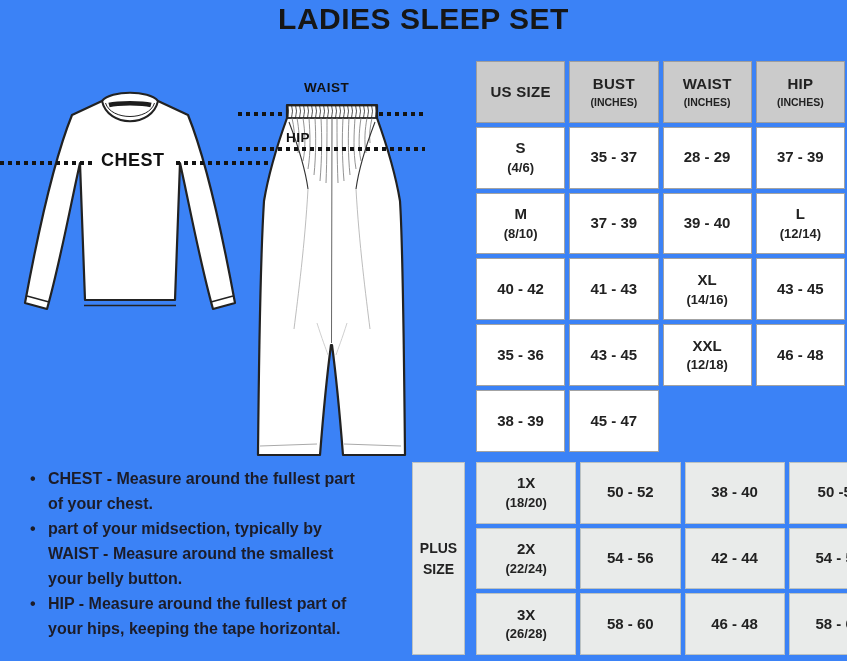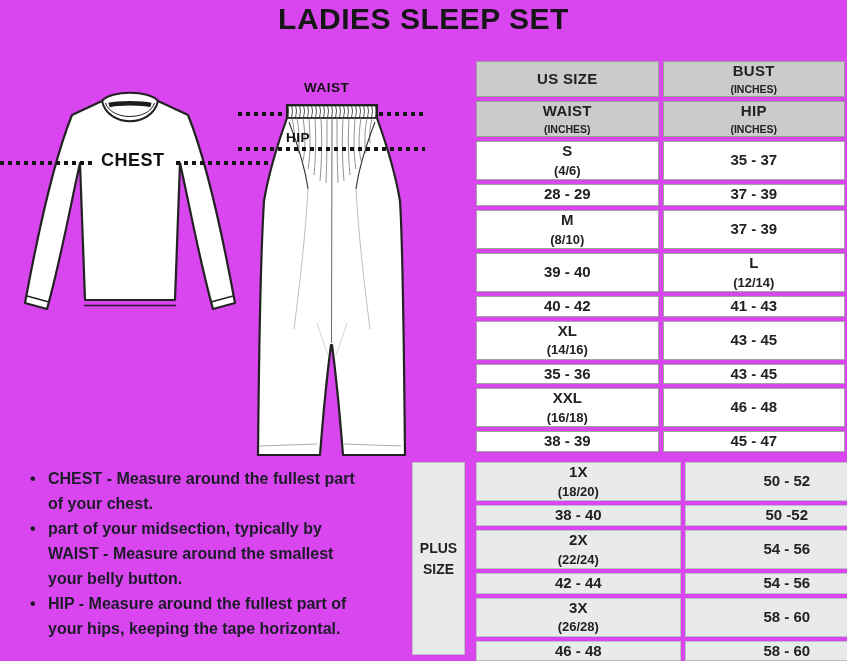--- a/index.html
+++ b/index.html
@@ -1,30 +1,30 @@
 <!DOCTYPE html>
 <html><head>
 <meta charset="utf-8">
 <style>
   * { box-sizing: border-box; margin: 0; padding: 0; }
   html, body { background: #ffffff; }
   .canvas {
     position: relative; width: 847px; height: 661px;
-    background: #d946ef; overflow: hidden;
+    background: #3b82f6; overflow: hidden;
     font-family: "Liberation Sans", sans-serif; color: #1c1c1c;
   }
   .title {
     position: absolute; top: 2px; left: 0; width: 100%;
     text-align: center; font-size: 30px; font-weight: 700;
     letter-spacing: .5px; color: #161616;
   }
   
   .grid {
     position: absolute; display: grid;
-    grid-template-columns: repeat(2, 1fr); gap: 4px;
+    grid-template-columns: repeat(4, 1fr); gap: 4px;
   }
   #sizeGrid { left: 476px; top: 61px; width: 369px; height: 391px; grid-template-rows: repeat(6, 1fr); }
   #plusGrid { left: 476px; top: 462px; width: 413px; height: 193px; grid-template-rows: repeat(3, 1fr); }
   .cell {
     border: 1px solid #a3a3a3; background: #ffffff;
     display: flex; flex-direction: column; align-items: center; justify-content: center;
     text-align: center; font-weight: 700; color: #222222; line-height: 1.25;
   }
   .cell.head { background: #cbcbcb; border-color: #9e9e9e; }
   .head .lbl { font-size: 15px; letter-spacing: .3px; }
@@ -188,21 +188,21 @@
       </div>
     <div class="cell">
         <span class="val">35 - 36</span>
       </div>
     <div class="cell">
         <span class="val">43 - 45</span>
       </div>
 
     <div class="cell">
       <span class="size">XXL</span>
-      <span class="alt">(16/18)</span>
+      <span class="alt">(12/18)</span>
     </div>
     <div class="cell">
         <span class="val">46 - 48</span>
       </div>
     <div class="cell">
         <span class="val">38 - 39</span>
       </div>
     <div class="cell">
         <span class="val">45 - 47</span>
       </div>

